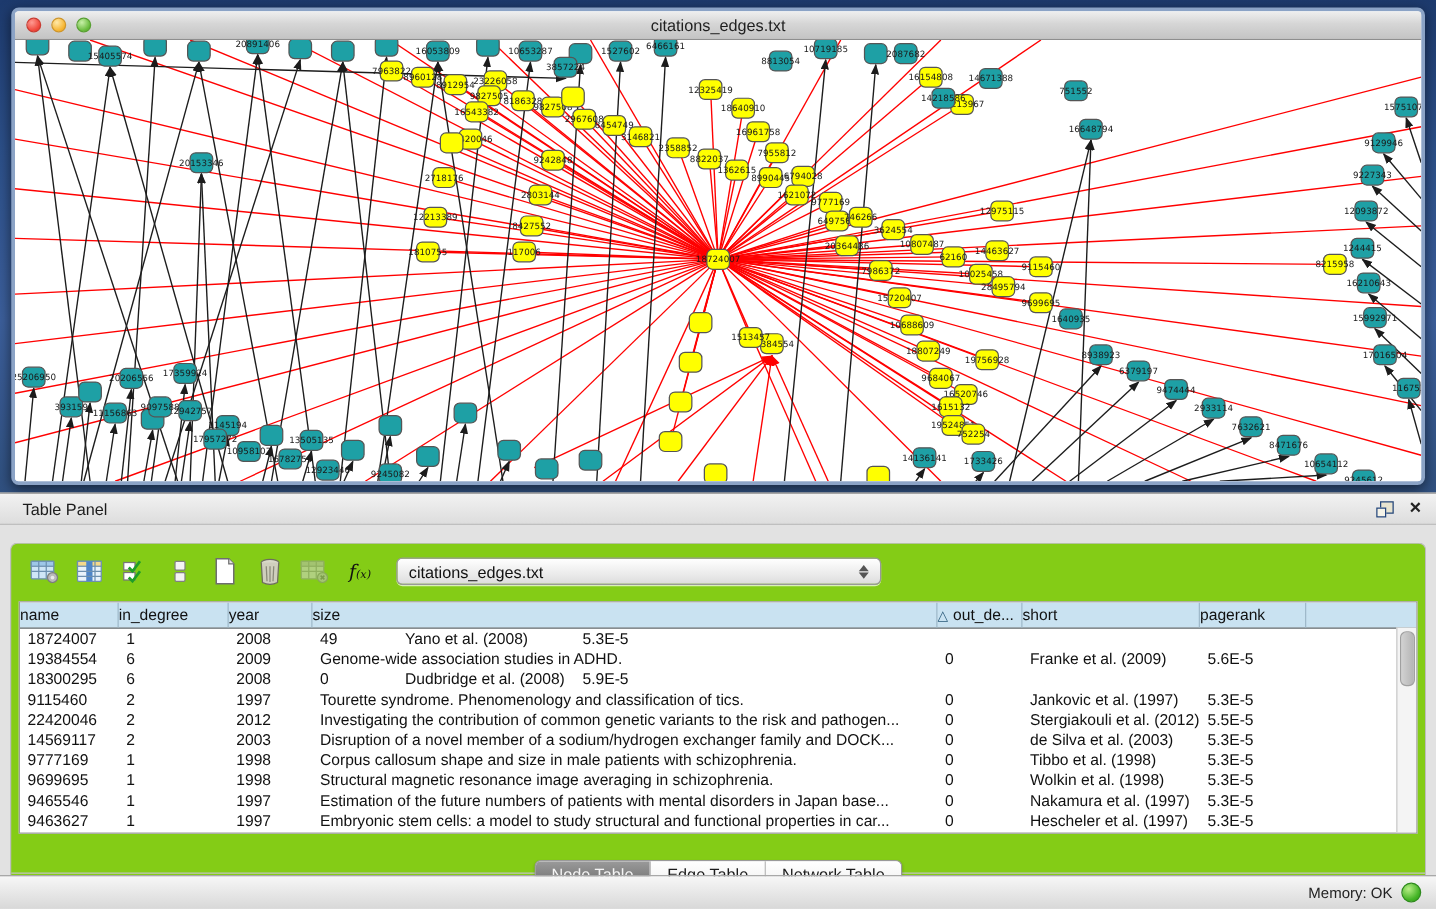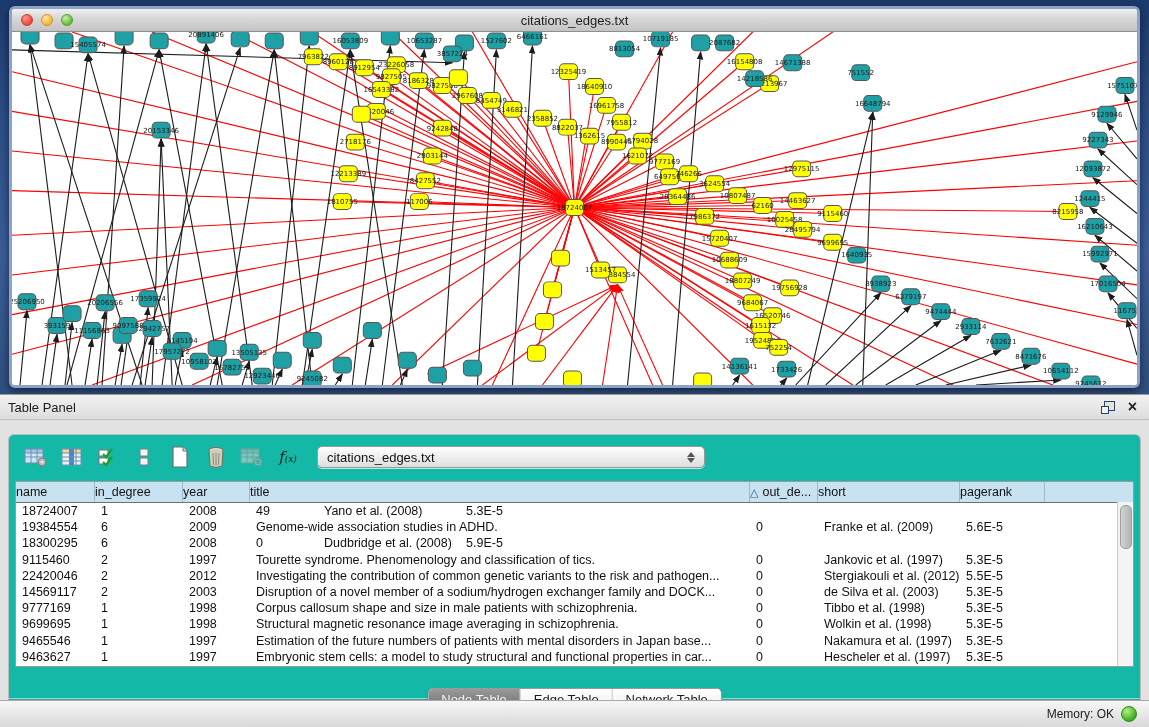--- a/index.html
+++ b/index.html
@@ -32,34 +32,34 @@
   .win-title{flex:1;text-align:center;font-size:13px;color:#1e1e1e;}
   .net-canvas{flex:1;position:relative;background:#ffffff;overflow:hidden;}
   .net-canvas svg{position:absolute;left:0;top:0;}
   
   .tp-header{
     position:absolute;left:0;top:394px;width:1149px;height:26px;box-sizing:border-box;
     background:linear-gradient(180deg,#f2f2f2,#dddddd);
     border-top:1px solid #9a9a9a;border-bottom:1px solid #bfbfbf;
     display:flex;align-items:center;font-size:13px;color:#1c1c1c;
   }
-  .tp-title{padding-left:8px;flex:1;}
+  .tp-title{padding-left:18px;flex:1;}
   .tp-actions{display:flex;align-items:center;gap:14px;padding-right:12px;}
   .float-icon{position:relative;width:13px;height:12px;}
   .float-icon .sq1{position:absolute;left:3px;top:0;width:9px;height:8px;border:1px solid #23457c;background:#e8e4d0;}
   .float-icon .sq2{position:absolute;left:0;top:5px;width:6px;height:6px;border:1px solid #23457c;background:#f5f3e8;}
   .close-x{font-size:16px;font-weight:bold;color:#222;line-height:12px;}
   
   .panel-body{
     position:absolute;left:0;top:420px;width:1149px;height:280px;
     background:#e2e2e2;
   }
   .inner-panel{
     position:absolute;left:8px;right:8px;top:14px;bottom:0;
-    background:#14b8a6;border:1px solid #bdbdbd;border-bottom:none;border-radius:6px 6px 0 0;
+    background:#84cc16;border:1px solid #bdbdbd;border-bottom:none;border-radius:6px 6px 0 0;
   }
   .toolbar{position:absolute;left:12px;top:8px;height:28px;display:flex;align-items:center;gap:6px;}
   .tb-btn{width:30px;height:26px;display:flex;align-items:center;justify-content:center;background:transparent;border:none;padding:0;}
   .fx{font-family:"DejaVu Serif","Liberation Serif",serif;font-style:italic;font-size:15px;color:#111;}
   .fx small{font-size:9px;}
   .combo{
     margin-left:8px;width:388px;height:22px;box-sizing:border-box;
     border:1px solid #999;border-radius:5px;
     background:linear-gradient(180deg,#ffffff,#e8e8e8 70%,#dcdcdc);
     box-shadow:0 1px 0 rgba(255,255,255,.7);
@@ -646,21 +646,21 @@
           <div class="gh-cell c0">
             <span>name</span>
           </div>
           <div class="gh-cell c1">
             <span>in_degree</span>
           </div>
           <div class="gh-cell c2">
             <span>year</span>
           </div>
           <div class="gh-cell c3">
-            <span>title</span>
+            <span>size</span>
           </div>
           <div class="gh-cell c4">
             <span class="sort">△</span>
             <span>out_de...</span>
           </div>
           <div class="gh-cell c5">
             <span>short</span>
           </div>
           <div class="gh-cell c6">
             <span>pagerank</span>

